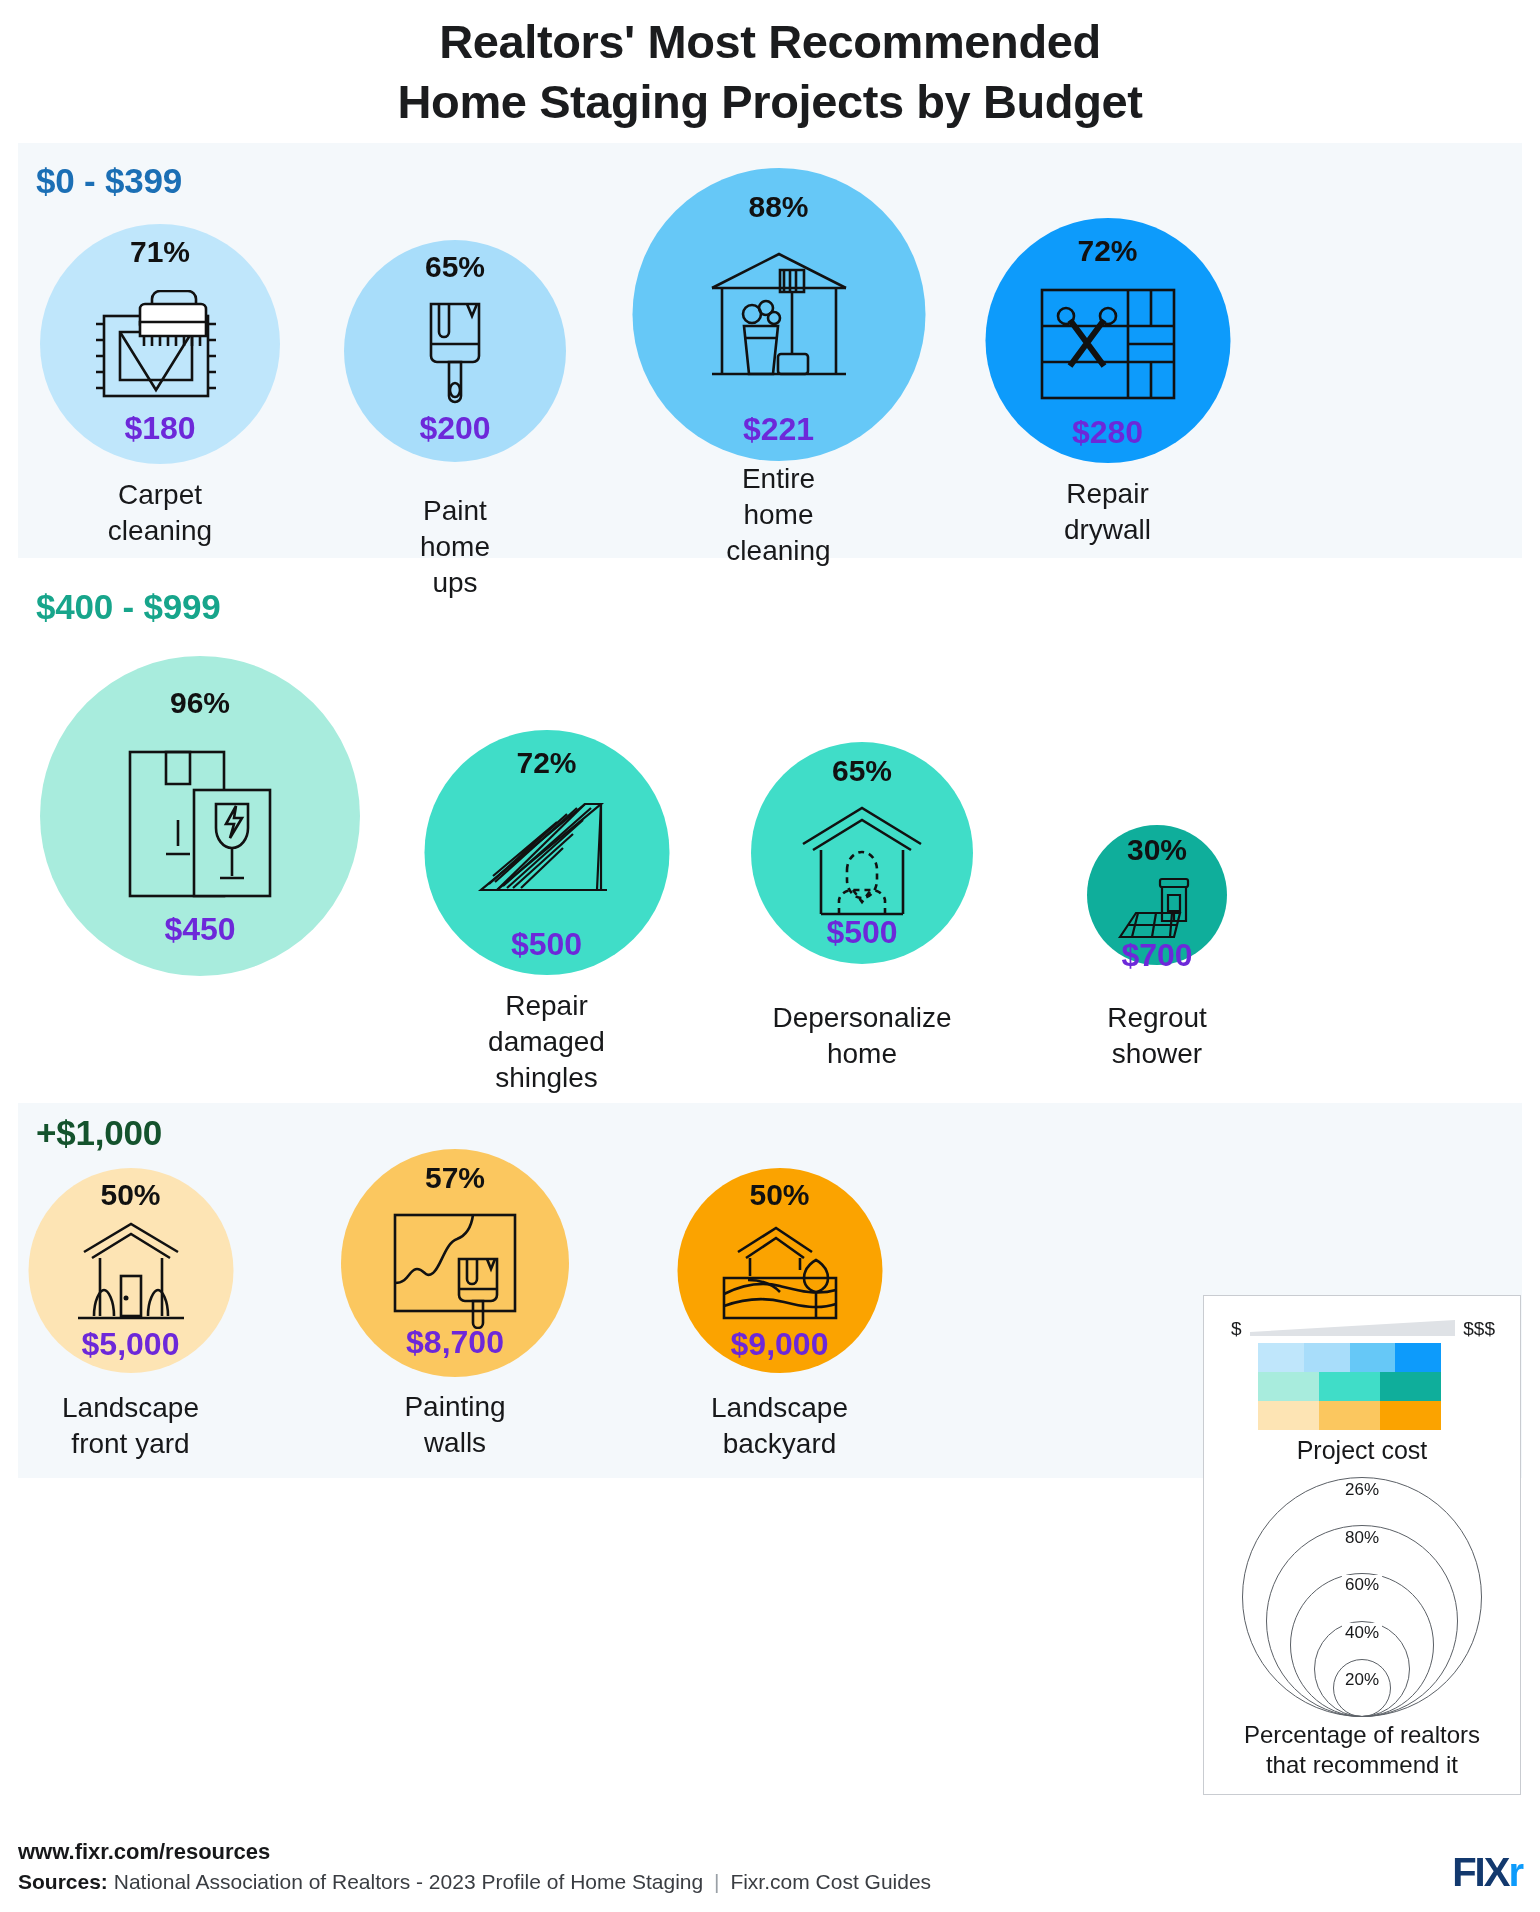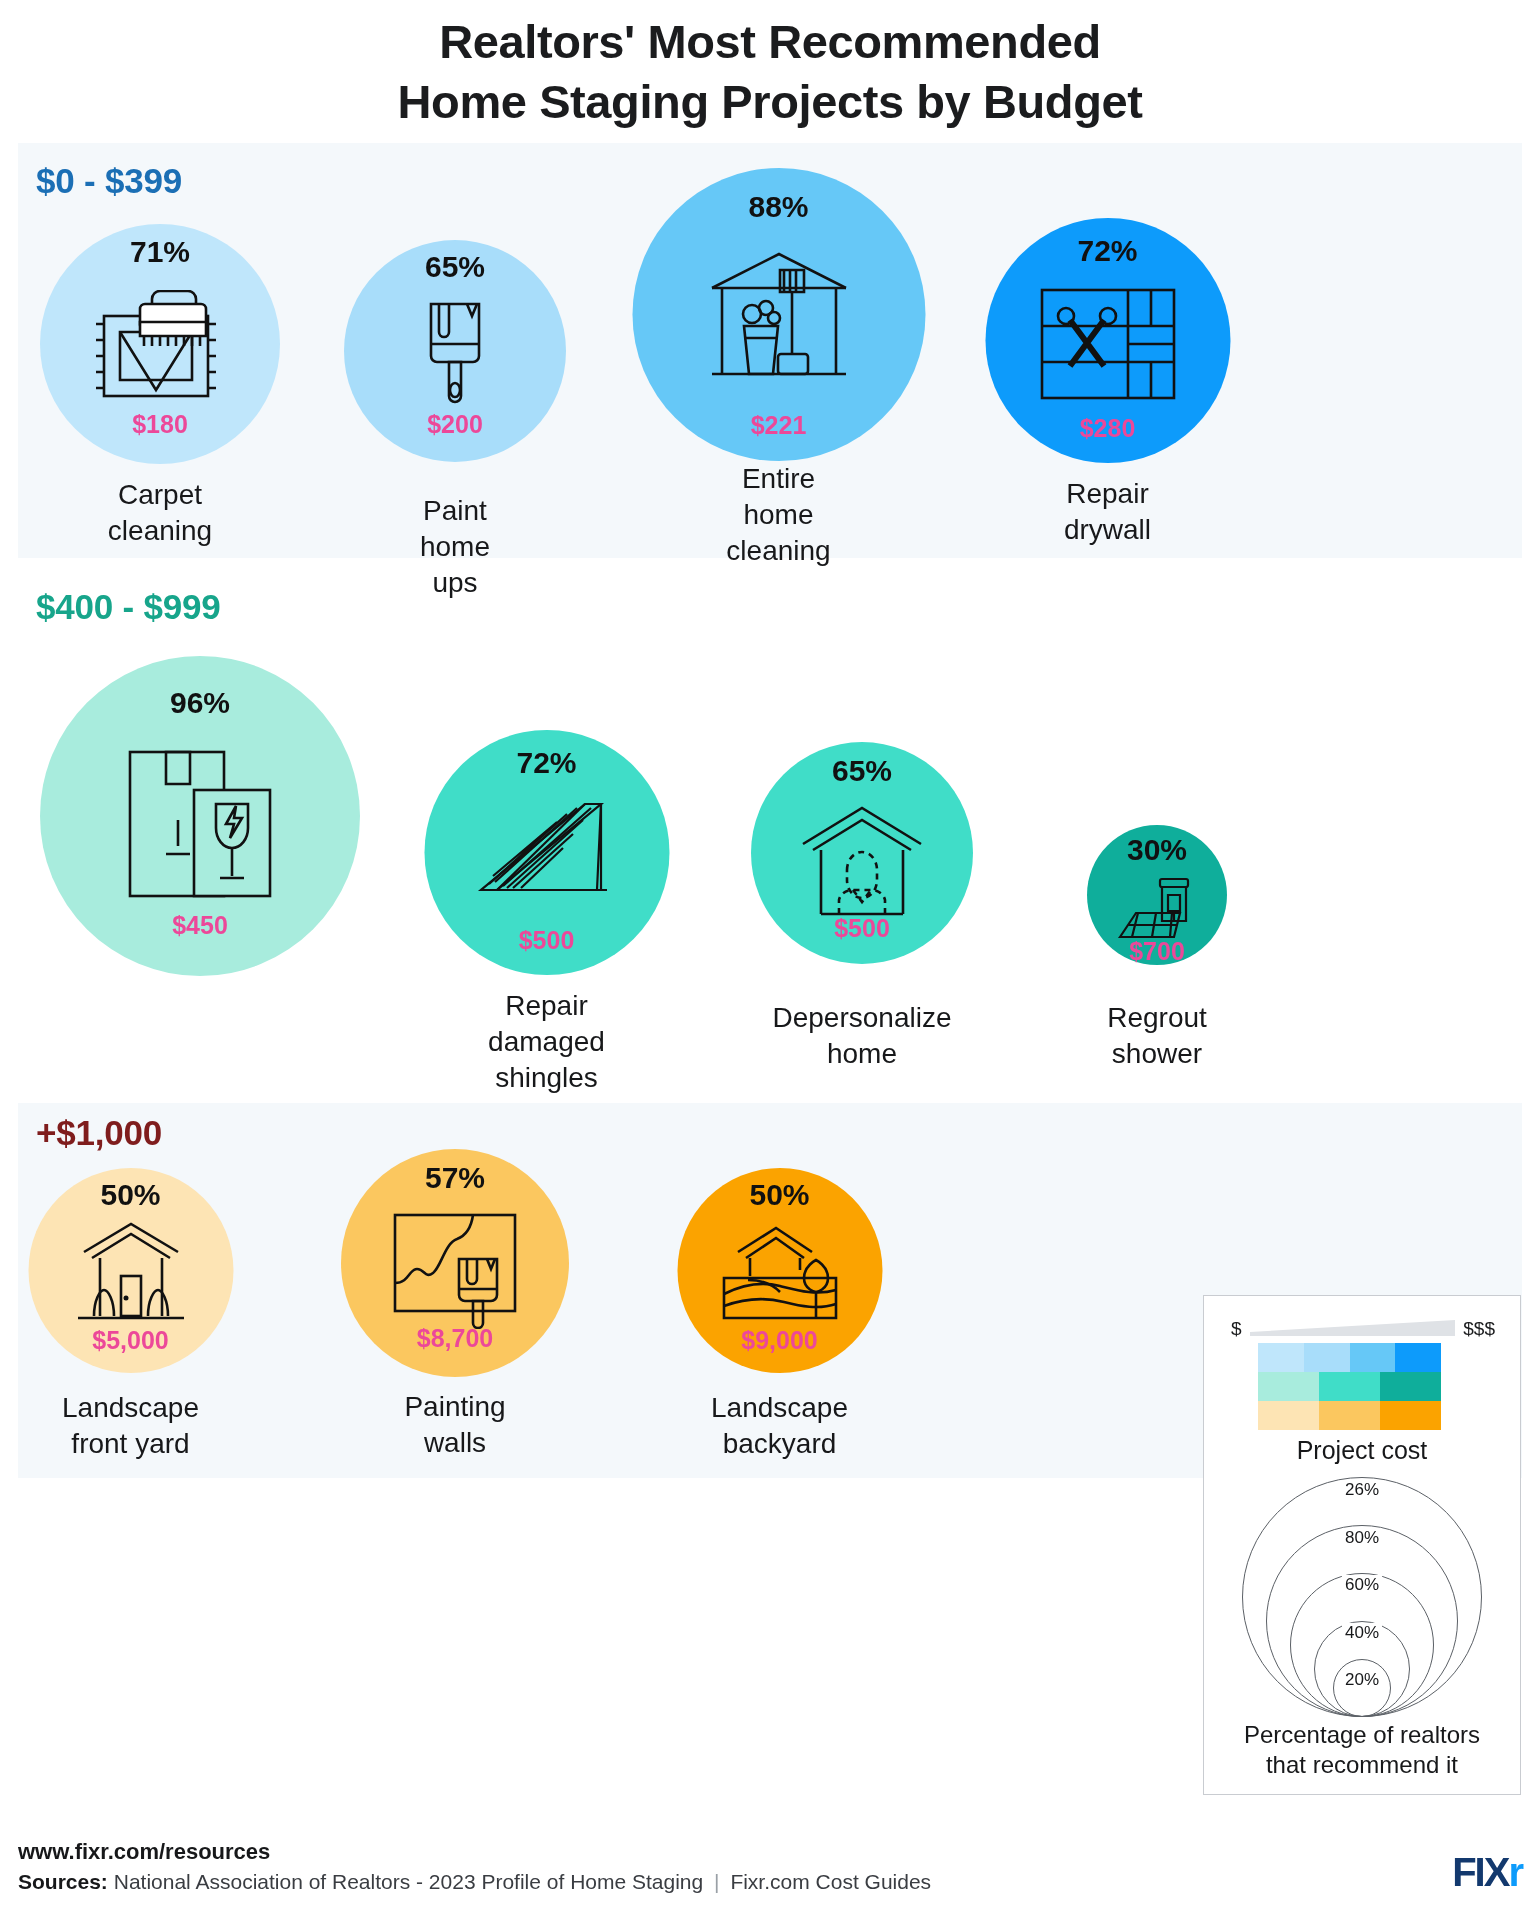--- a/index.html
+++ b/index.html
@@ -56,23 +56,23 @@
     transform: translateX(-50%);
     font-size: 30px;
     font-weight: bold;
     color: #111;
     white-space: nowrap;
   }
   .cost {
     position: absolute;
     left: 50%;
     transform: translateX(-50%);
-    font-size: 25px;
+    font-size: 32px;
     font-weight: bold;
-    color: #ec4899;
+    color: #6d28d9;
     white-space: nowrap;
   }
   .glyph {
     position: absolute;
     left: 50%;
     transform: translateX(-50%);
   }
   .glyph svg { display: block; }
   .caption {
     position: absolute;
@@ -157,21 +157,21 @@
 
   <div class="band" style="top:143px;height:415px;">
     <div class="band-label" style="top:18px;color:#1b6fb5;">$0 - $399</div>
   </div>
 
   <div class="band plain" style="top:572px;height:520px;">
     <div class="band-label" style="top:15px;color:#17a58b;">$400 - $999</div>
   </div>
 
   <div class="band" style="top:1103px;height:375px;">
-    <div class="band-label" style="top:10px;color:#7f1d1d;">+$1,000</div>
+    <div class="band-label" style="top:10px;color:#14532d;">+$1,000</div>
   </div>
 
   <div class="bubble-item" style="left:40px;top:224px;width:240px;height:240px;">
     <div class="bubble" style="top:0;width:240px;height:240px;background:#bfe6fb;"></div>
     <div class="pct" style="top:11px;">71%</div>
     <div class="glyph" style="top:66px;">
       <svg width="132" height="112" viewBox="0 0 132 112" fill="none" stroke="#111" stroke-width="2.6">
         <rect x="10" y="26" width="104" height="80"></rect>
         <path d="M10 34h-8M10 50h-8M10 66h-8M10 82h-8M10 98h-8M114 34h8M114 50h8M114 66h8M114 82h8M114 98h8"></path>
         <path d="M26 42h72v48H26z"></path>

